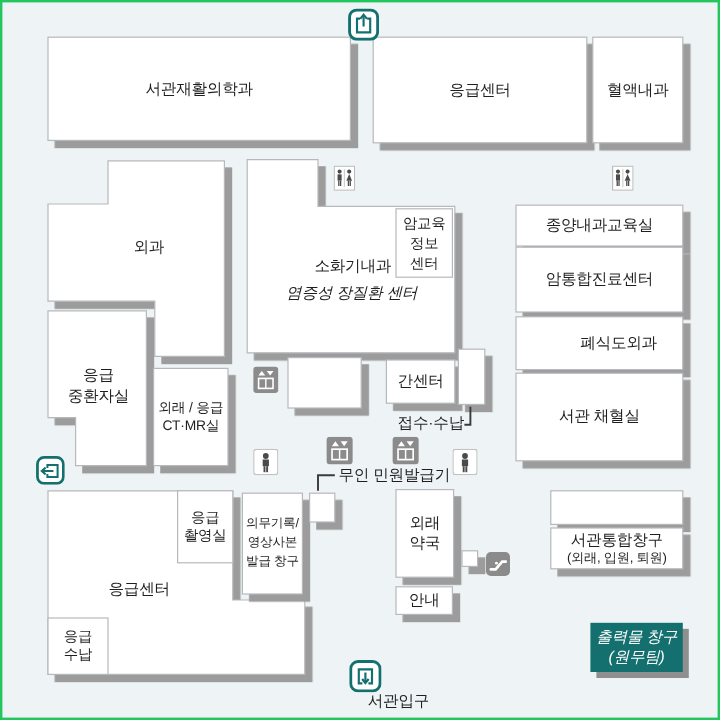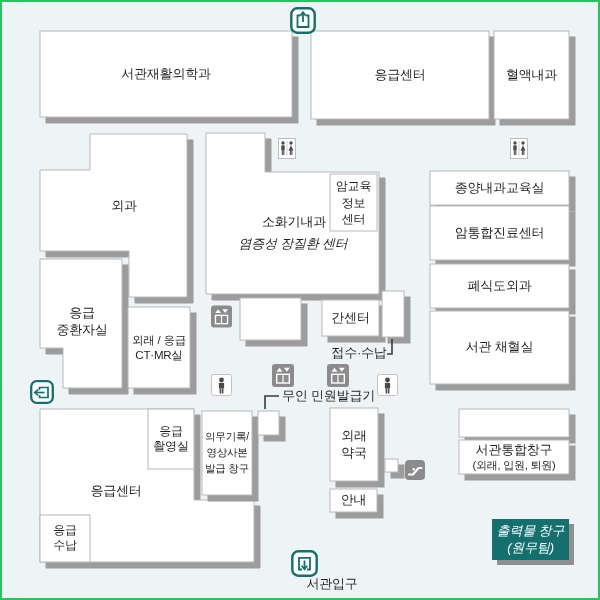--- a/index.html
+++ b/index.html
@@ -78,21 +78,21 @@
 CT·MR실</div>
   <div class="lbl" style="left:232px;top:212px;width:120px;height:17px;">소화기내과</div>
   <div class="lbl" style="left:206px;top:234px;width:170px;height:17px;font-style:italic;">염증성 장질환 센터</div>
   <div class="lbl" style="left:328px;top:176px;width:47px;height:50px;font-size:12px;line-height:1.4;">암교육
 정보
 센터</div>
   <div class="lbl" style="left:320px;top:307px;width:57px;height:18px;">간센터</div>
   <div class="lbl" style="left:322px;top:343px;width:70px;height:16px;">접수·수납</div>
   <div class="lbl" style="left:428px;top:223px;width:139px;height:16px;">암통합진료센터</div>
   <div class="lbl" style="left:428px;top:178px;width:139px;height:16px;">종양내과교육실</div>
-  <div class="lbl" style="left:428px;top:276px;width:139px;height:16px;">폐식도외과</div>
+  <div class="lbl" style="left:428px;top:276px;width:139px;height:16px;padding-left:16px;">폐식도외과</div>
   <div class="lbl" style="left:428px;top:337px;width:139px;height:16px;">서관 채혈실</div>
   <div class="lbl" style="left:74px;top:481px;width:80px;height:16px;">응급센터</div>
   <div class="lbl" style="left:146px;top:419px;width:46px;height:36px;font-size:12px;">응급
 촬영실</div>
   <div class="lbl" style="left:38px;top:518px;width:50px;height:36px;font-size:12px;">응급
 수납</div>
   <div class="lbl" style="left:198px;top:423px;width:54px;height:54px;font-size:10.5px;line-height:1.55;">의무기록/
 영상사본
 발급 창구</div>
   <div class="lbl lbl-left" style="left:280px;top:387px;width:132px;height:15px;">무인 민원발급기</div>

